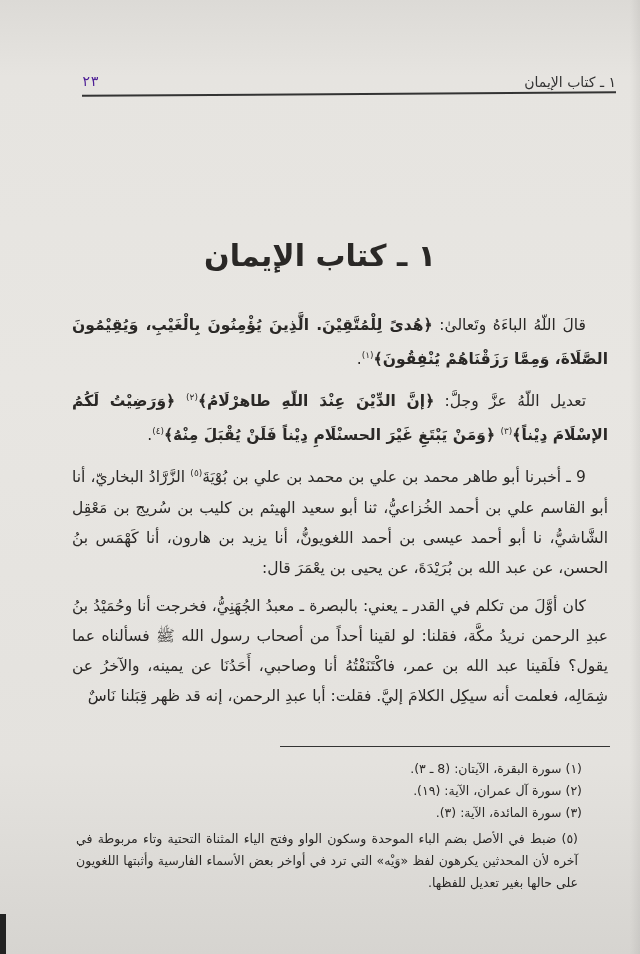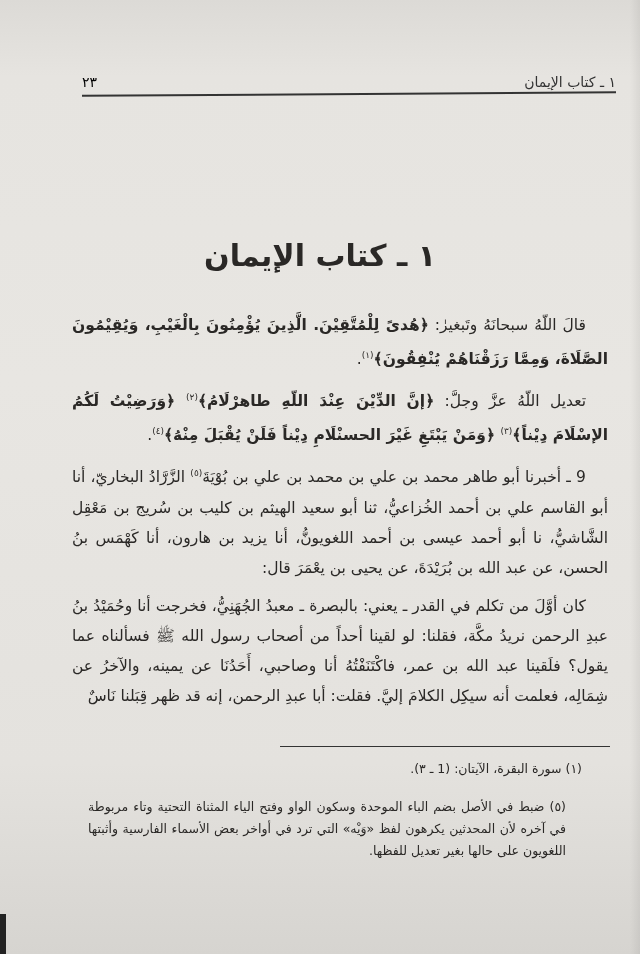--- a/index.html
+++ b/index.html
@@ -15,21 +15,21 @@
   }
   .page-shadow-left {
     position:absolute; left:0; bottom:0; width:6px; height:40px; background:#222;
   }
   .running-header {
     position:absolute; top:60px; left:82px; width:534px; height:30px;
     display:flex; justify-content:space-between; align-items:flex-end;
     direction:rtl;
   }
   .running-header .chapter { font-family:"DejaVu Sans", sans-serif; font-size:14px; color:#333; }
-  .running-header .page-num { font-family:Liberation Sans, sans-serif; font-size:14px; color:#000000; }
+  .running-header .page-num { font-family:Liberation Mono, monospace; font-size:14px; color:#4c1d95; }
   .header-rule {
     position:absolute; top:93px; left:82px; width:534px; height:2px; background:#333;
     transform: rotate(-0.4deg);
   }
   .title {
     position:absolute; top:238px; left:0; width:640px; text-align:center;
     font-family:"DejaVu Sans", sans-serif; font-weight:bold; font-size:30px; color:#2a2826;
     direction:rtl;
   }
   .body {
@@ -42,47 +42,49 @@
   sup { font-size:9px; }
   .footnote-rule {
     position:absolute; top:746px; left:280px; width:330px; height:1px; background:#333;
   }
   .footnotes {
     position:absolute; top:758px; left:72px; width:536px;
     direction:rtl; text-align:right;
     font-family:"DejaVu Sans", sans-serif; font-size:12.5px; line-height:22px; color:#2a2826;
   }
   .footnotes .fn { margin:0; padding-right:26px; }
-  .footnotes .fn-long { margin:16px; text-indent:-26px; padding-right:26px; text-align:justify; }
+  .footnotes .fn-long { margin:4px; text-indent:-26px; padding-right:26px; text-align:justify; }
 </style>
 </head>
 <body>
 
 <div class="page-edge-right"></div>
 <div class="page-shadow-left"></div>
 
 <div class="running-header">
   <span class="chapter">١ ـ كتاب الإيمان</span>
   <span class="page-num">٢٣</span>
 </div>
 <div class="header-rule"></div>
 
 <h1 class="title" style="margin:0;">١ ـ كتاب الإيمان</h1>
 
 <div class="body">
   <p>
-    <span>قالَ اللّهُ سبحانَهُ وتَبغيرٰ: </span><span class="quran">﴿هُدىً لِلْمُتَّقِيْنَ. الَّذِينَ يُؤْمِنُونَ بِالْغَيْبِ، وَيُقِيْمُونَ الصَّلَاةَ، وَمِمَّا رَزَقْنَاهُمْ يُنْفِقُونَ﴾</span><sup>(١)</sup>.
+    <span>قالَ اللّهُ الباءَهُ وتَعالىٰ: </span><span class="quran">﴿هُدىً لِلْمُتَّقِيْنَ. الَّذِينَ يُؤْمِنُونَ بِالْغَيْبِ، وَيُقِيْمُونَ الصَّلَاةَ، وَمِمَّا رَزَقْنَاهُمْ يُنْفِقُونَ﴾</span><sup>(١)</sup>.
   </p>
   <p>
     <span>تعديل اللّهُ عزَّ وجلَّ: </span><span class="quran">﴿إنَّ الدِّيْنَ عِنْدَ اللّهِ طاهرْلَامُ﴾</span><sup>(٢)</sup><span class="quran"> ﴿وَرَضِيْتُ لَكُمُ الإسْلَامَ دِيْناً﴾</span><sup>(٣)</sup><span class="quran"> ﴿وَمَنْ يَبْتَغِ غَيْرَ الحسنْلَامِ دِيْناً فَلَنْ يُقْبَلَ مِنْهُ﴾</span><sup>(٤)</sup>.
   </p>
   <p>
     <span>9 ـ أخبرنا أبو طاهر محمد بن علي بن محمد بن علي بن بُوْيَةَ</span><sup>(٥)</sup><span> الزَّرَّادُ البخاريّ، أنا أبو القاسم علي بن أحمد الخُزاعيُّ، ثنا أبو سعيد الهيثم بن كليب بن سُريج بن مَعْقِل الشَّاشيُّ، نا أبو أحمد عيسى بن أحمد اللغويونُّ، أنا يزيد بن هارون، أنا كَهْمَس بنُ الحسن، عن عبد الله بن بُرَيْدَةَ، عن يحيى بن يعْمَرَ قال:</span>
   </p>
   <p>كان أوَّلَ من تكلم في القدر ـ يعني: بالبصرة ـ معبدُ الجُهَنِيُّ، فخرجت أنا وحُمَيْدُ بنُ عبدِ الرحمن نريدُ مكَّة، فقلنا: لو لقينا أحداً من أصحاب رسول الله ﷺ فسألناه عما يقول؟ فلَقينا عبد الله بن عمر، فاكْتَنَفْتُهُ أنا وصاحبي، أَحَدُنَا عن يمينه، والآخرُ عن شِمَالِه، فعلمت أنه سيكِل الكلامَ إليَّ. فقلت: أبا عبدِ الرحمن، إنه قد ظهر قِبَلنا نَاسٌ</p>
 </div>
 
 <div class="footnote-rule"></div>
 
 <div class="footnotes">
-  <p class="fn">(١) سورة البقرة، الآيتان: (1 ـ ٣).</p>
+  <p class="fn">(١) سورة البقرة، الآيتان: (8 ـ ٣).</p>
+  <p class="fn">(٢) سورة آل عمران، الآية: (١٩).</p>
+  <p class="fn">(٣) سورة المائدة، الآية: (٣).</p>
   <p class="fn-long" style="padding-right:26px;text-indent:0;">(٥) ضبط في الأصل بضم الباء الموحدة وسكون الواو وفتح الياء المثناة التحتية وتاء مربوطة في آخره لأن المحدثين يكرهون لفظ «وَيْه» التي ترد في أواخر بعض الأسماء الفارسية وأثبتها اللغويون على حالها بغير تعديل للفظها.</p>
 </div>
 
 </body></html>

